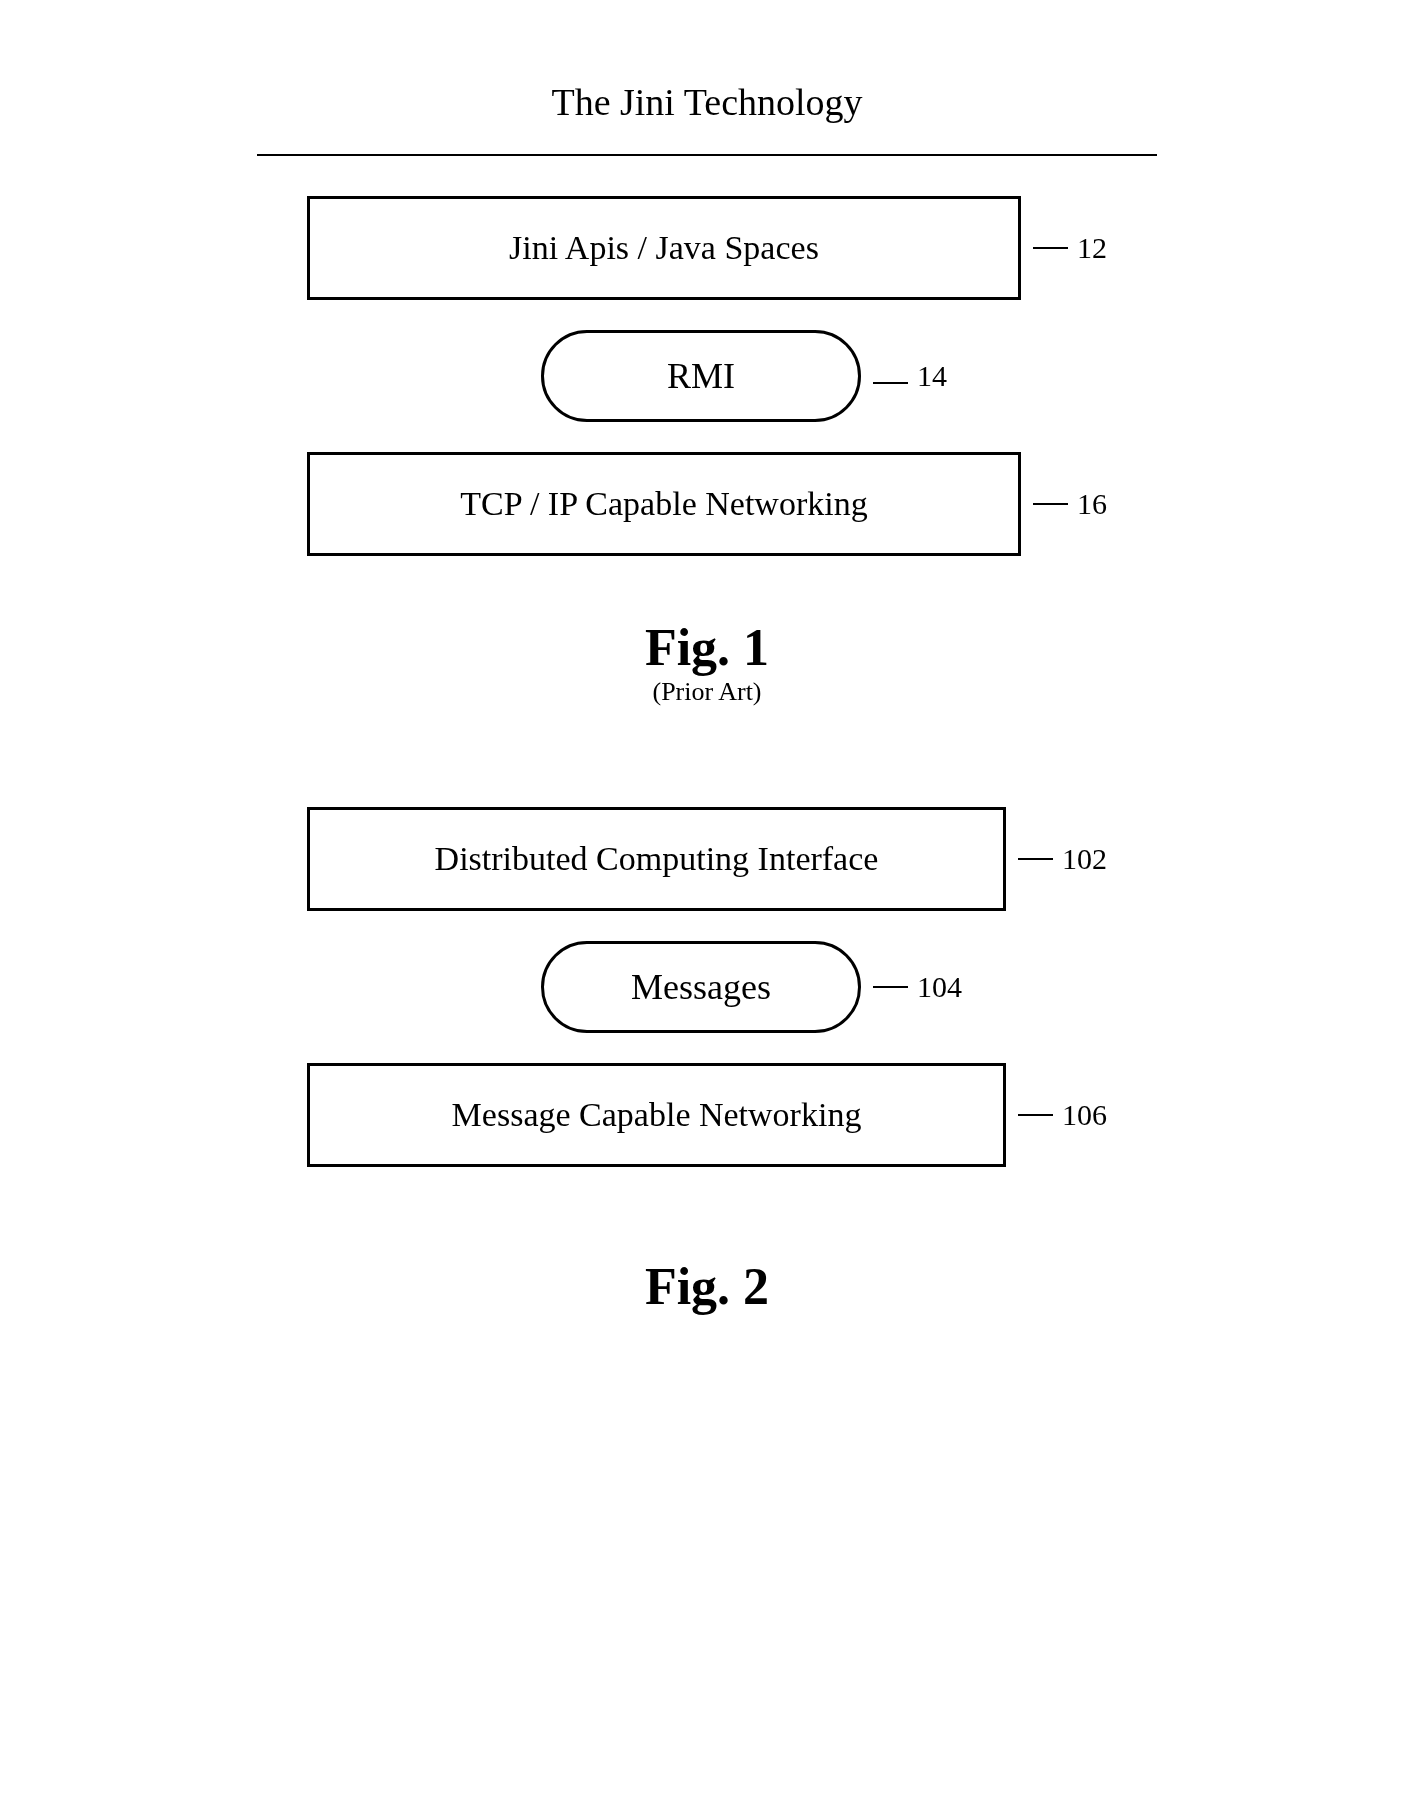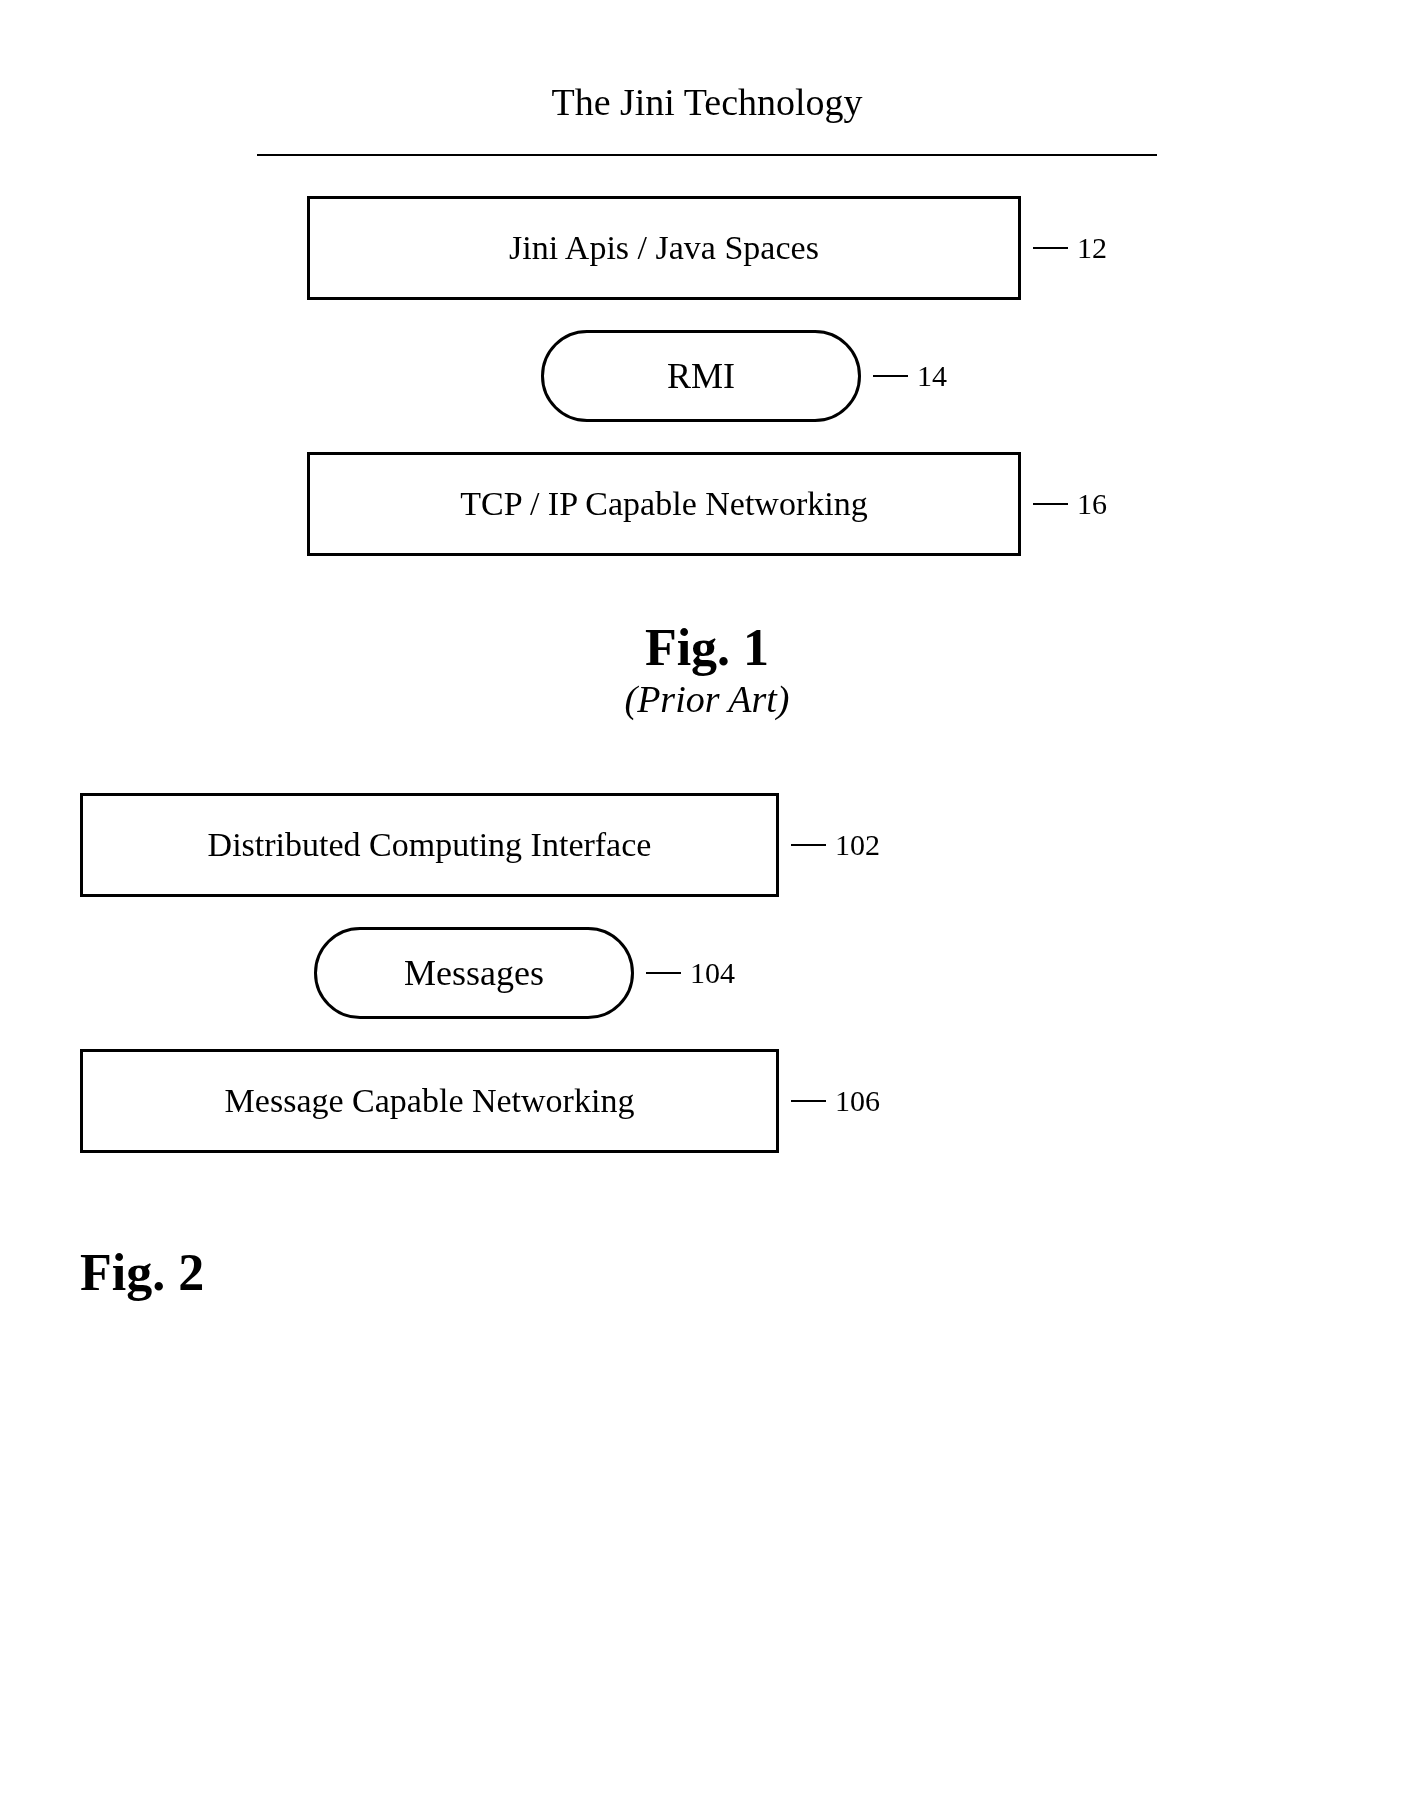--- a/index.html
+++ b/index.html
@@ -93,31 +93,30 @@
       margin-top: 40px;
     }
 
     .fig-label .fig-num {
       font-size: 52px;
       font-weight: bold;
       display: block;
     }
 
     .fig-label .prior-art {
-      font-size: 38px;
+      font-size: 26px;
       display: block;
-      font-style: italic;
     }
 
     
     .fig2-section {
       display: flex;
       flex-direction: column;
-      align-items: flex-start;
-      margin-top: 72px;
+      align-items: center;
+      margin-top: 100px;
     }
 
     .fig2-label {
       text-align: center;
       margin-top: 50px;
     }
 
     .fig2-label .fig-num {
       font-size: 52px;
       font-weight: bold;
@@ -150,21 +149,21 @@
           <svg width="40" height="20">
             <line x1="0" y1="10" x2="35" y2="10" stroke="#000" stroke-width="2"></line>
           </svg>
           <span style="font-size:30px; margin-left:4px;">12</span>
         </div>
       </div>
 
       <div class="pill-row">
         <div style="flex:1;"></div>
         <div class="pill-box">RMI</div>
-        <div class="num-with-tick" style="flex:1; display:flex; align-items:center;">
+        <div class="num-with-tick" style="flex:1; display:flex; align-items:flex-end;">
           <svg width="40" height="20">
             <line x1="0" y1="10" x2="35" y2="10" stroke="#000" stroke-width="2"></line>
           </svg>
           <span style="font-size:30px; margin-left:4px;">14</span>
         </div>
       </div>
 
       <div class="box-row">
         <div class="rect-box">TCP / IP Capable Networking</div>
         <div class="num-with-tick">

